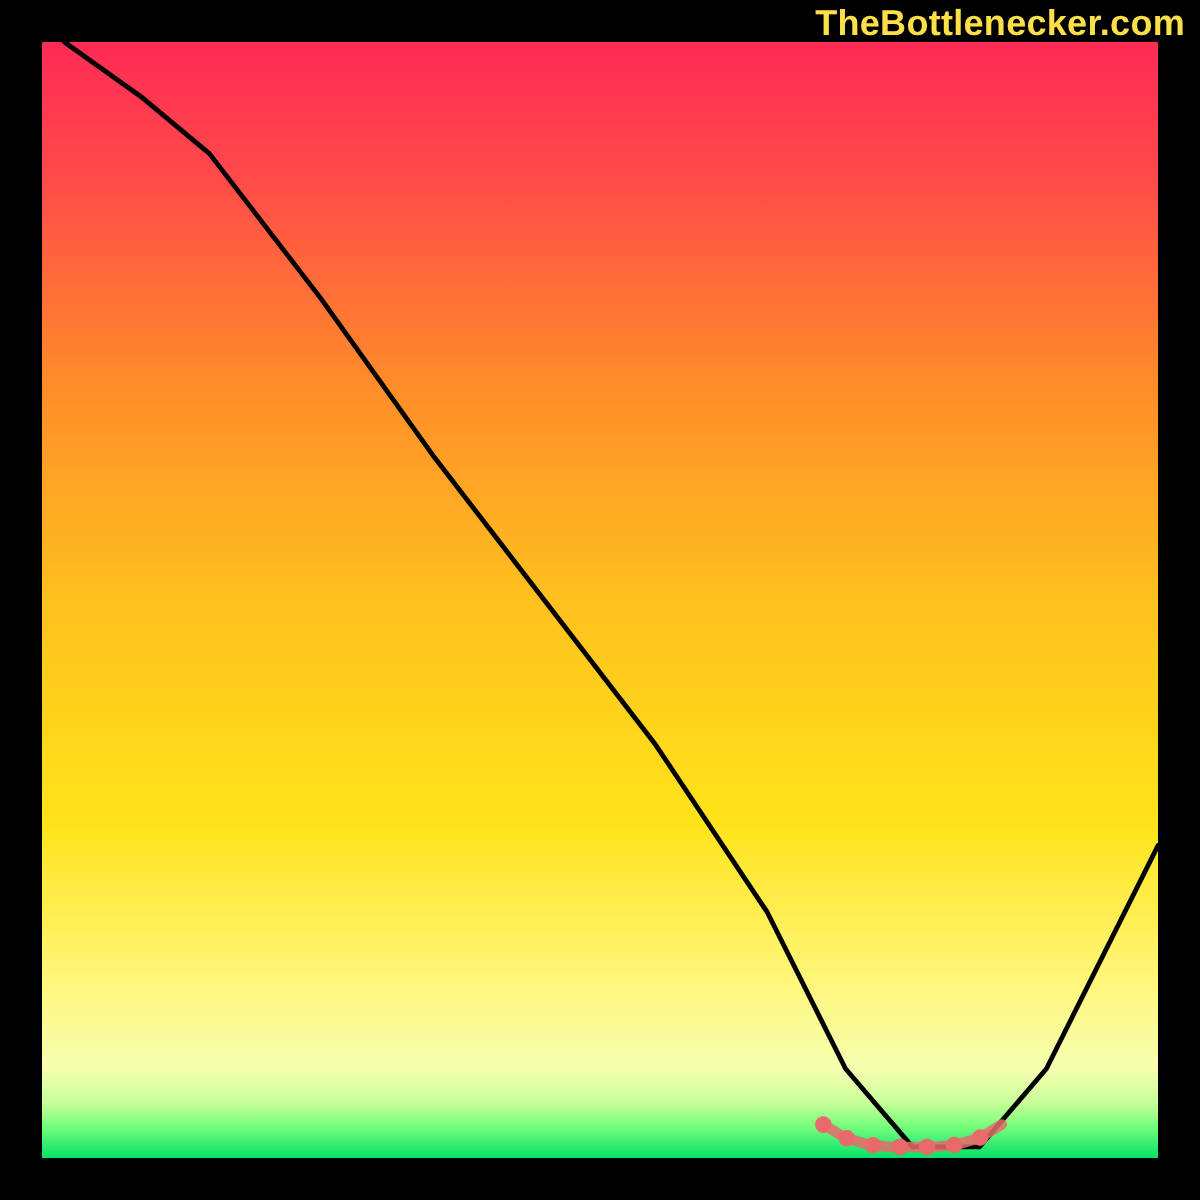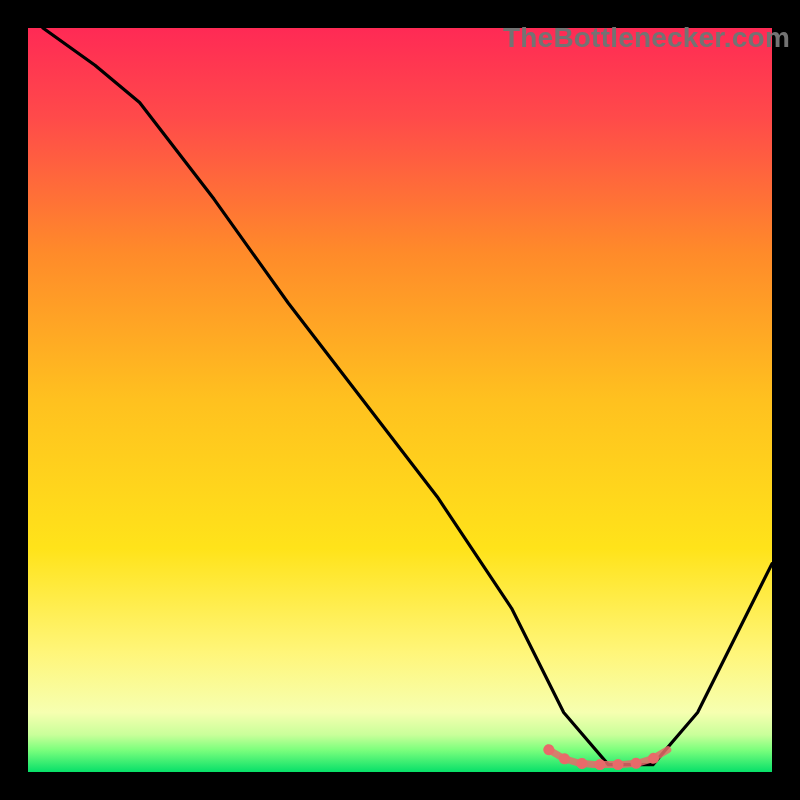--- a/index.html
+++ b/index.html
@@ -15,27 +15,26 @@
     position: absolute;
     left: 0; top: 0;
     width: 800px;
     height: 800px;
     background: #000;
   }
   .watermark {
     position: absolute;
     top: 2px;
     right: 10px;
-    color: #737373;
-    font-size: 28px;
+    color: #fde047;
+    font-size: 24px;
     font-weight: 600;
     letter-spacing: 0.2px;
     z-index: 3;
     user-select: none;
-    margin-top: 20px;
   }
   .plot {
     position: absolute;
     left: 28px;
     top: 28px;
     width: 744px;
     height: 744px;
     z-index: 1;
   }
   svg { display:block; }

